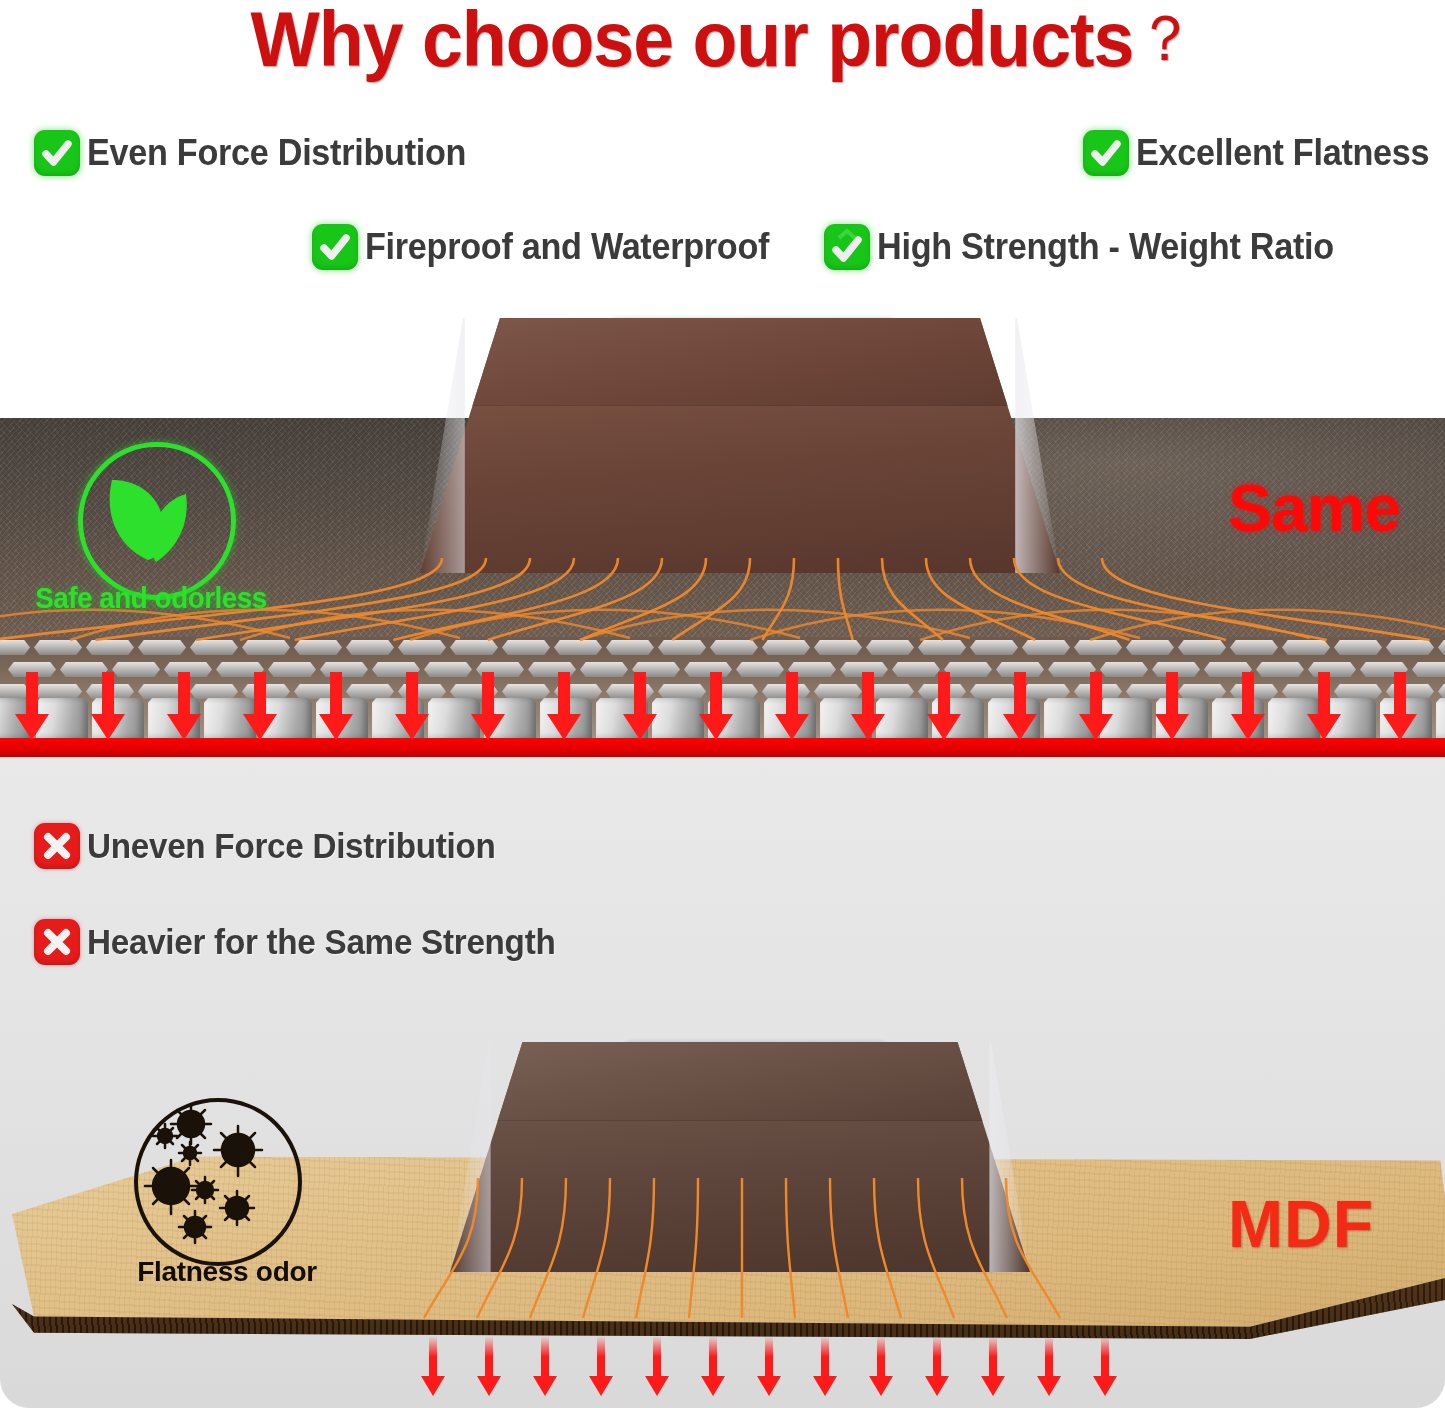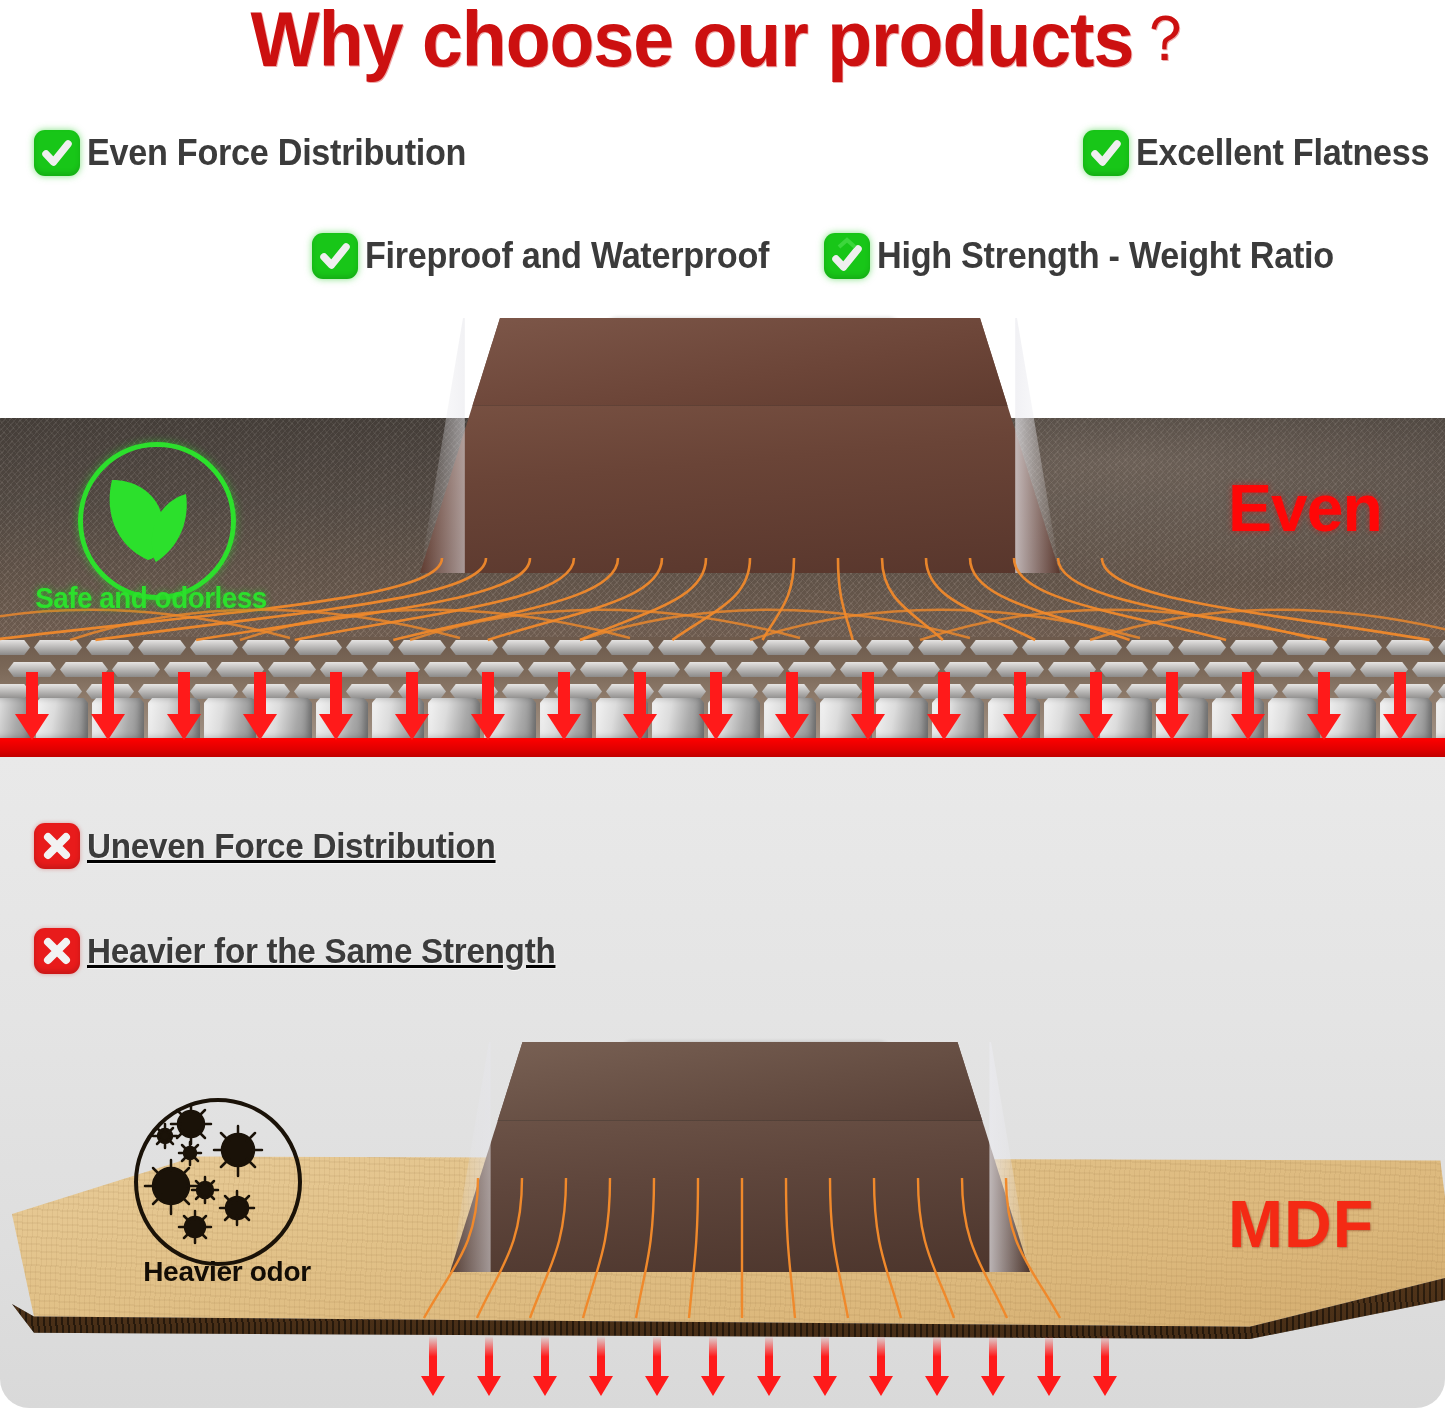--- a/index.html
+++ b/index.html
@@ -32,24 +32,24 @@
     font-size:64px;
     vertical-align:6px;
     margin-left:2px;
   }
 
   
   .feature-grid{
     position:absolute;
     display:grid;
     grid-template-columns:790px 655px;
-    row-gap:13px;
+    row-gap:4px;
   }
   #pros-grid{left:0;top:108px;width:1445px;height:180px;}
-  #cons-grid{left:0;top:800px;width:1176px;height:185px;text-decoration:underline;}
+  #cons-grid{left:0;top:800px;width:1176px;height:185px;}
 
   .feature{
     display:flex;align-items:center;
     padding-left:34px;
     height:90px;
   }
   #cons-grid .feature{height:92px;}
   .feature-col2{padding-left:818px;justify-content:flex-end;}
   #pros-grid .feature.feature-col2{padding-left:28px;}
 
@@ -582,21 +582,21 @@
 
   <div id="eco">
     <div class="circle"></div>
     <svg class="leaf-svg" width="132" height="132" viewBox="0 0 132 132">
       <path d="M62 110 C30 96 18 62 26 30 C56 30 80 50 78 86 C76 102 70 108 62 110 Z" fill="#2CE02C"></path>
       <path d="M70 112 C92 98 104 72 100 44 C78 50 64 72 66 96 C67 106 68 110 70 112 Z" fill="#2CE02C"></path>
     </svg>
     <div class="eco-label">Safe and odorless</div>
   </div>
 
-  <div id="ours-label">Even</div>
+  <div id="ours-label">Same</div>
 
   <div class="feature-grid" id="cons-grid">
 
     <div class="feature">
       <span class="badge no">
         <svg viewBox="0 0 46 46">
             <path d="M14 14 L32 32 M32 14 L14 32" fill="none" stroke="#F2F2F2" stroke-width="8" stroke-linecap="round"></path>
           </svg>
       </span>
       <span class="feature-label">Uneven Force Distribution</span>
@@ -759,18 +759,18 @@
         <g>
             <circle cx="103" cy="110" r="11"></circle>
             <path d="M103 93v9M103 118v9M86 110h9M111 110h9M91 98l7 7M115 98l-7 7M91 122l7-7M115 122l-7-7"></path>
           </g>
         <g>
             <circle cx="61" cy="129" r="10"></circle>
             <path d="M61 113v8M61 137v8M45 129h8M69 129h8M50 118l6 6M72 118l-6 6M50 140l6-6M72 140l-6-6"></path>
           </g>
       </g>
     </svg>
-    <div class="odor-label">Heavier odor</div>
+    <div class="odor-label">Flatness odor</div>
   </div>
 
   <div id="mdf-label">MDF</div>
 
 </div>
 
 </body></html>

